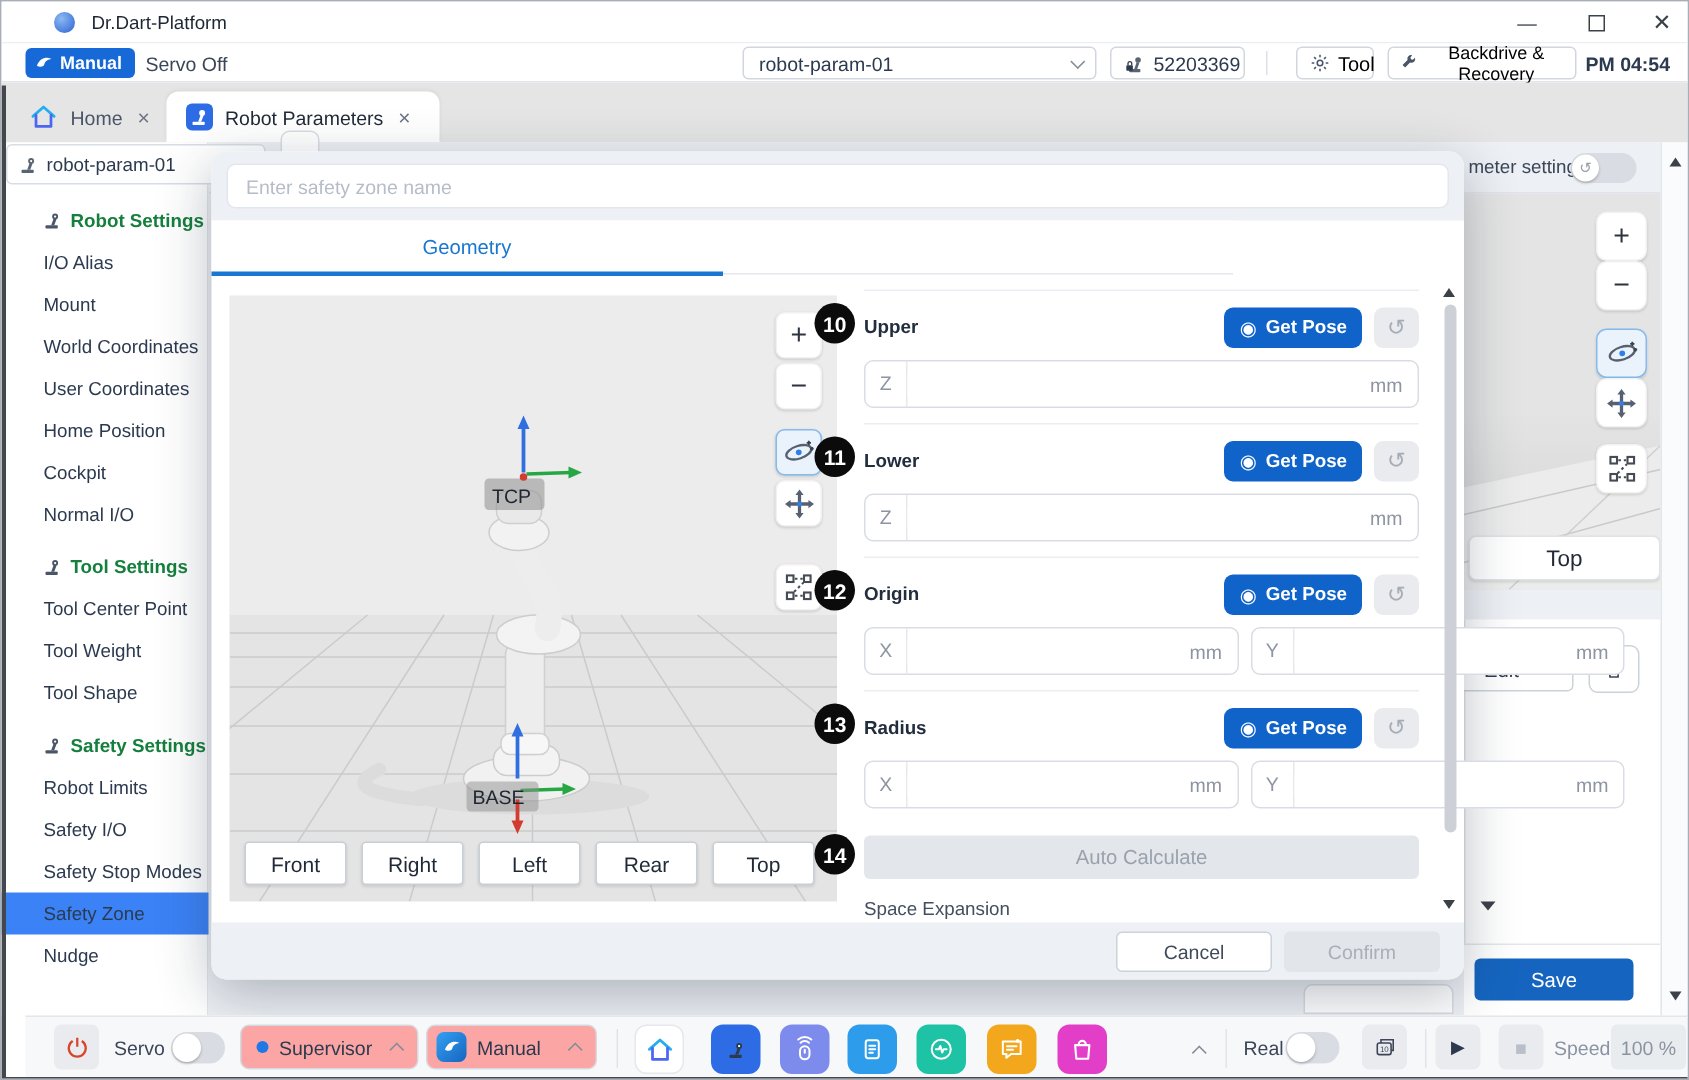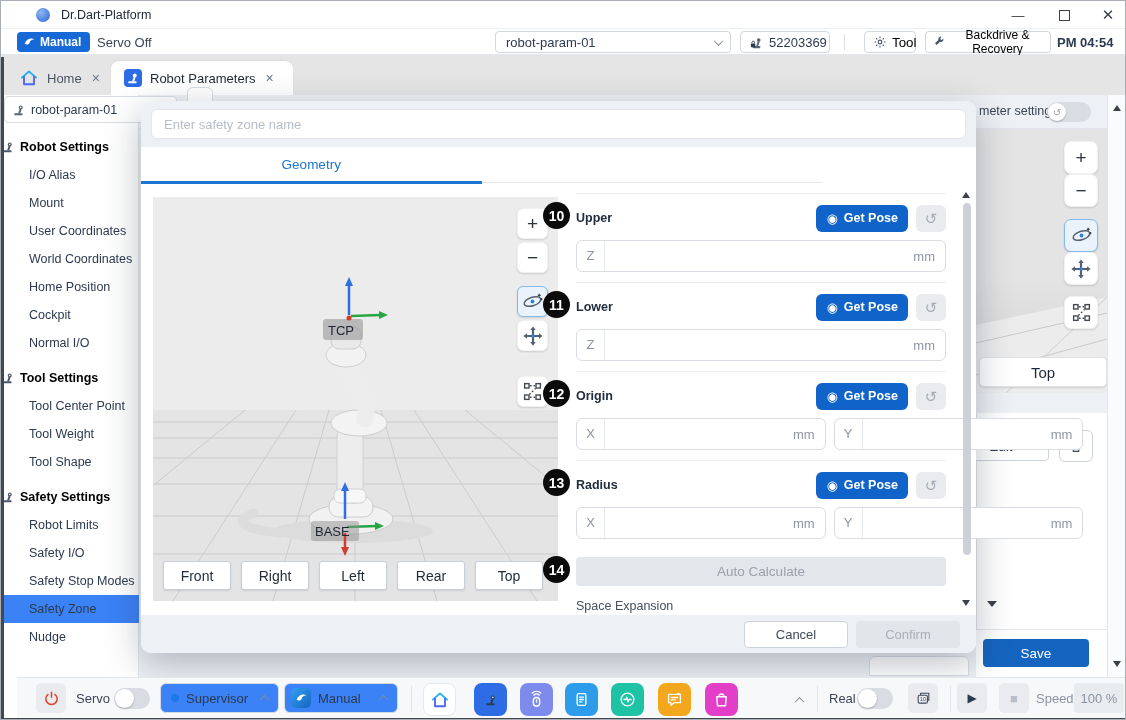--- a/index.html
+++ b/index.html
@@ -85,22 +85,22 @@
   
   #mainscroll { left:1106px; top:94px; width:20px; height:582px; background:#fafbfc; border-left:1px solid #e2e6ea; z-index:2; }
   .tri-up { width:0; height:0; border:4.5px solid transparent; border-bottom:6px solid #3c4148; }
   .tri-down { width:0; height:0; border:4.5px solid transparent; border-top:6px solid #3c4148; }
 
   
   #sidebar { left:0; top:94px; width:138px; height:582px; background:#fff; border-right:1px solid #e2e6ea; z-index:2; }
   #sb-chip { position:absolute; left:3px; top:1px; width:173px; height:27px; background:#fff; border:1px solid #d8dde4;
              border-radius:4px; display:flex; align-items:center; gap:5px; padding-left:7px; font-size:12.5px; }
   #sb-nav { position:absolute; left:0; top:38px; width:138px; }
-  .sb-h { margin-top:7px; height:28px; display:flex; align-items:center; gap:5px; padding-left:0;
-          font-weight:bold; font-size:12.5px; color:#000000; }
+  .sb-h { margin-top:7px; height:28px; display:flex; align-items:center; gap:5px; padding-left:27px;
+          font-weight:bold; font-size:12.5px; color:#15803d; }
   .sb-h:first-child { margin-top:0; }
   .sb-i { height:28px; line-height:28px; padding-left:28px; font-size:12.5px; color:#2c3a4f; white-space:nowrap; }
   .sb-i.sel { background:#3b82f6; }
 
   
   #dialog { left:140px; top:100px; width:835px; height:552px; background:#fff; border-radius:10px; z-index:10;
             box-shadow:0 10px 36px rgba(30,40,60,.30); }
   #dlg-head { position:absolute; left:0; top:0; width:835px; height:46px; background:#edf0f4; border-radius:10px 10px 0 0;
               display:flex; align-items:center; padding:0 10px; gap:10px; }
   #zone-type-select { width:330px; height:30px; background:#fff; border:1px solid #e3e7eb; border-radius:6px;
@@ -154,21 +154,21 @@
               display:flex; align-items:center; justify-content:flex-end; gap:8px; padding-right:16px; }
   #cancel-btn { width:104px; height:27px; background:#fff; border:1px solid #ccd2d9; border-radius:4px;
                 font-size:13px; color:#3f4a5a; }
   #confirm-btn { width:104px; height:27px; background:#e2e5e9; border-radius:4px; font-size:13px; color:#a9afb9; }
 
   
   #bottombar { left:16px; top:676px; width:1126px; height:41px; background:#f7f8fa; border-top:1px solid #e3e7ec; z-index:20; }
   .bb-sep { position:absolute; top:8px; width:1px; height:26px; background:#e0e4e9; }
   .bb-btn { position:absolute; width:30px; height:30px; background:#e9ebee; border-radius:5px;
             display:flex; align-items:center; justify-content:center; }
-  .bb-select { position:absolute; height:30px; background:#3b82f6; border:1px solid #d5dae0; border-radius:6px;
+  .bb-select { position:absolute; height:30px; background:#fca5a5; border:1px solid #d5dae0; border-radius:6px;
                display:flex; align-items:center; gap:7px; padding:0 10px; font-size:13px; color:#2c3a4f; }
   .dock { position:absolute; top:5px; width:33px; height:33px; border-radius:8px; display:flex; align-items:center;
           justify-content:center; }
   .bb-label { position:absolute; font-size:13px; color:#3c4658; }
   .bb-label.dim { color:#8a94a2; }
   #speed-box { position:absolute; left:1057px; top:5px; width:50px; height:30px; background:#e9ecef; border-radius:4px;
                display:flex; align-items:center; justify-content:center; font-size:13px; color:#8a94a2; }
 
   #edge-left { left:0; top:56px; width:3px; height:661px; background:#43484f; z-index:30; }
   #edge-bottom { left:0; top:717px; width:1126px; height:3px; background:#43484f; z-index:30; }
@@ -353,22 +353,22 @@
               <rect x="4" y="17.5" width="14" height="3.5" rx="1"></rect>
               <path d="M10.5 17.5l2.9-8 3.1 1.1-2.5 6.9z"></path>
               <circle cx="15" cy="7.5" r="3.4"></circle>
               <circle cx="15" cy="7.5" r="1.3" fill="#fff"></circle>
             </svg>
           </span>
           <span>Robot Settings</span>
         </div>
         <div class="sb-i">I/O Alias</div>
         <div class="sb-i">Mount</div>
+        <div class="sb-i">World Coordinates</div>
         <div class="sb-i">User Coordinates</div>
-        <div class="sb-i">World Coordinates</div>
         <div class="sb-i">Home Position</div>
         <div class="sb-i">Cockpit</div>
         <div class="sb-i">Normal I/O</div>
         <div class="sb-h">
           <span class="ic" style="color: rgb(74, 85, 104);">
             <svg width="14" height="14" viewBox="0 0 24 24" fill="currentColor">
               <rect x="4" y="17.5" width="14" height="3.5" rx="1"></rect>
               <path d="M10.5 17.5l2.9-8 3.1 1.1-2.5 6.9z"></path>
               <circle cx="15" cy="7.5" r="3.4"></circle>
               <circle cx="15" cy="7.5" r="1.3" fill="#fff"></circle>

